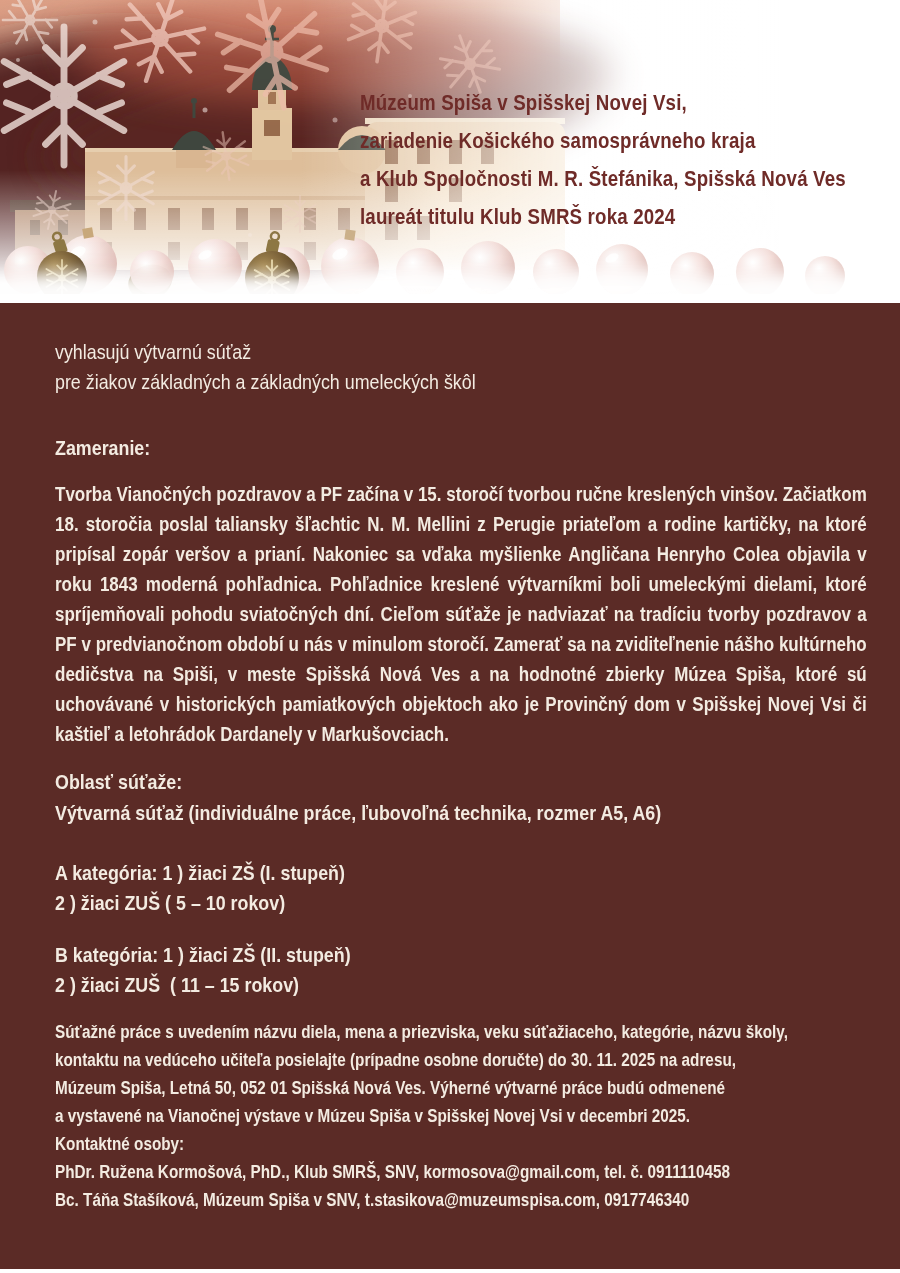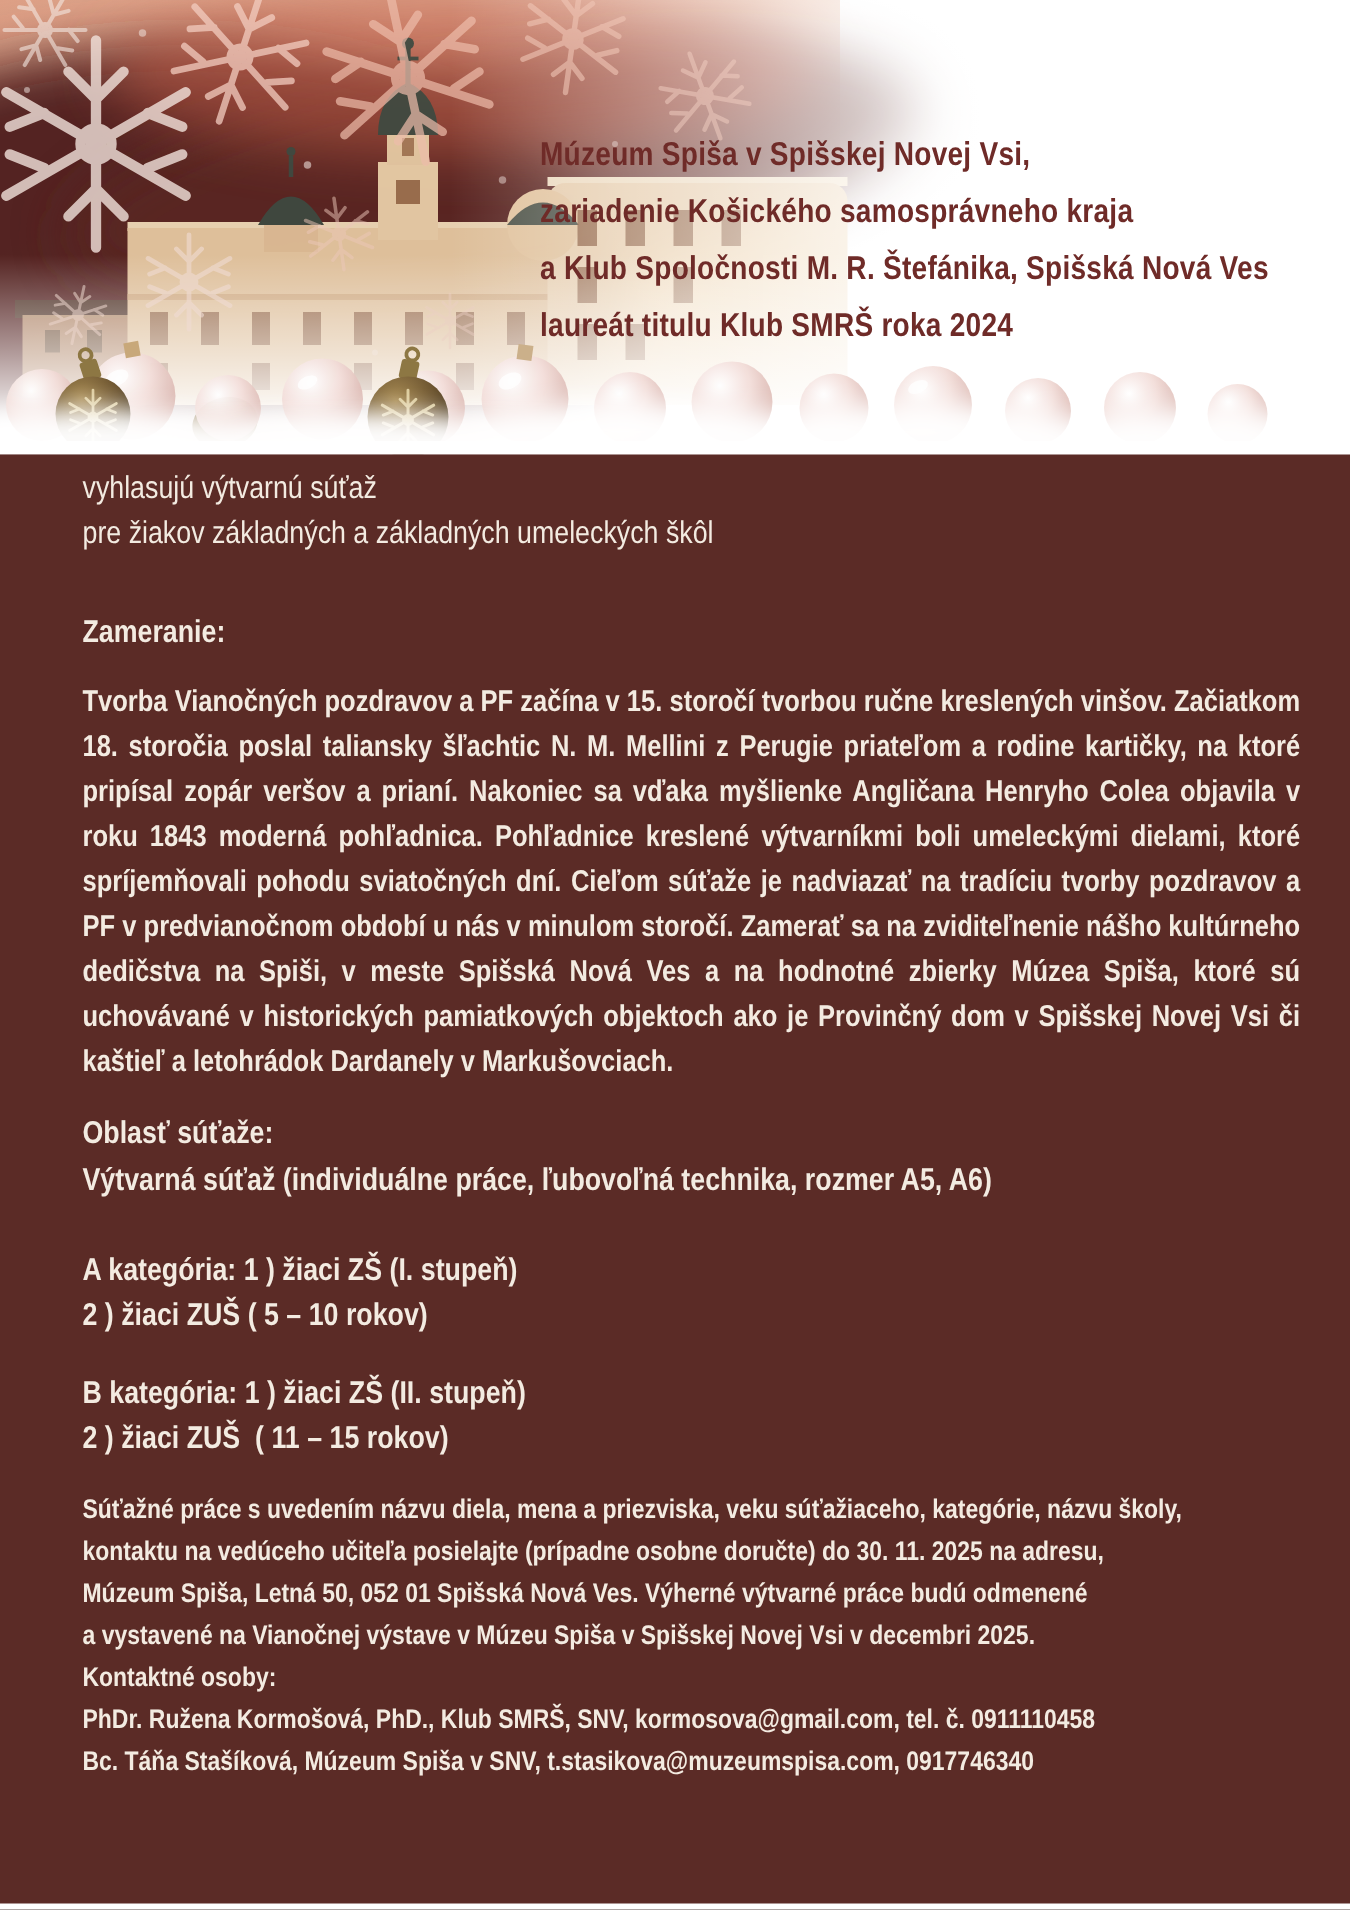--- a/index.html
+++ b/index.html
@@ -15,21 +15,21 @@
     position:absolute;left:360px;top:84px;
     font-weight:700;font-size:22px;line-height:38px;
     color:var(--brand,#6f2b28);
     transform:scaleX(.85);transform-origin:0 0;white-space:nowrap;
     letter-spacing:.2px;
   }
   
   .content{
     position:relative;height:966px;box-sizing:border-box;
     background:var(--page_bg,#5b2b26);color:var(--ink,#f3ebe1);
-    padding:8px 0 0 55px;overflow:hidden;
+    padding:34px 0 0 55px;overflow:hidden;
   }
   .narrow{transform:scaleX(.85);transform-origin:0 0;}
   .announce div{font-size:21px;line-height:30px;font-weight:400;white-space:nowrap;}
   .heading{font-size:21px;line-height:30px;font-weight:700;margin:0;white-space:nowrap;}
   .para{
     width:955px;margin:16px 0 0 0;
     font-size:20px;line-height:30px;font-weight:700;
     text-align:justify;
   }
   .oblast-line{font-size:21px;line-height:31px;font-weight:700;white-space:nowrap;}

